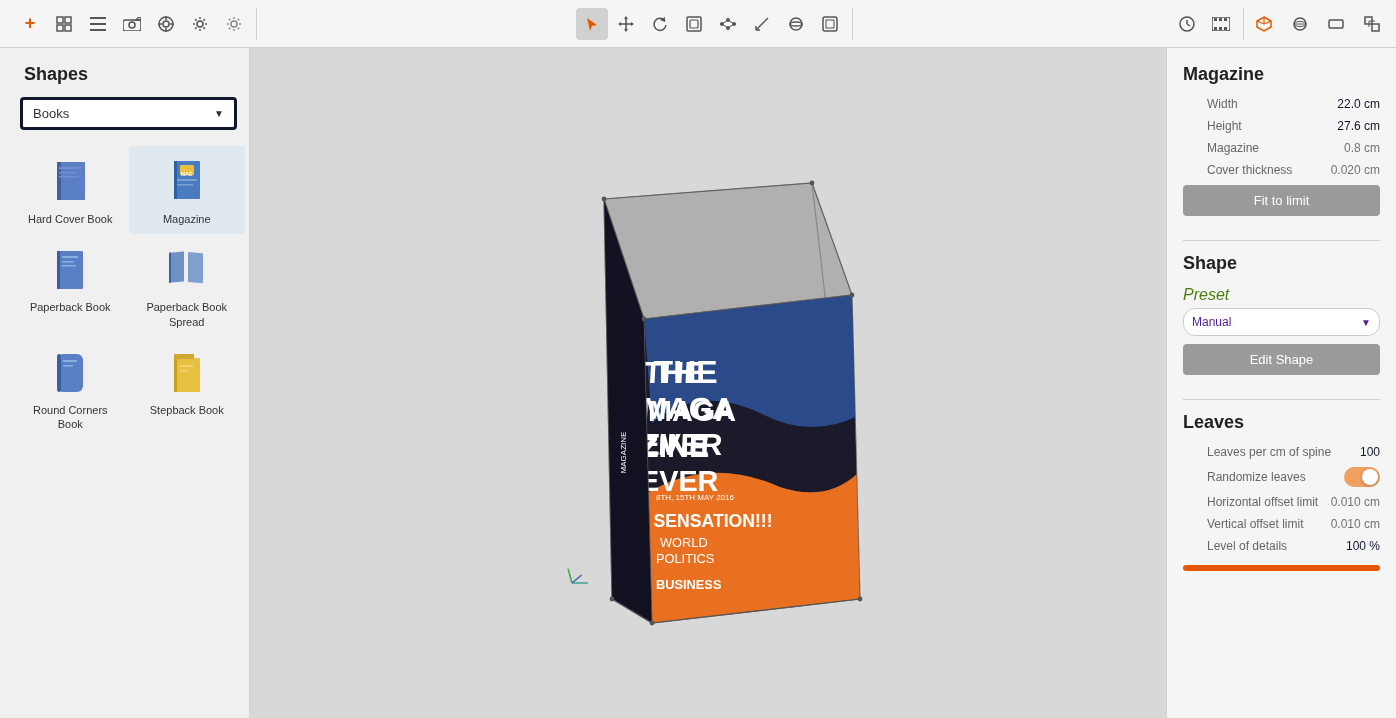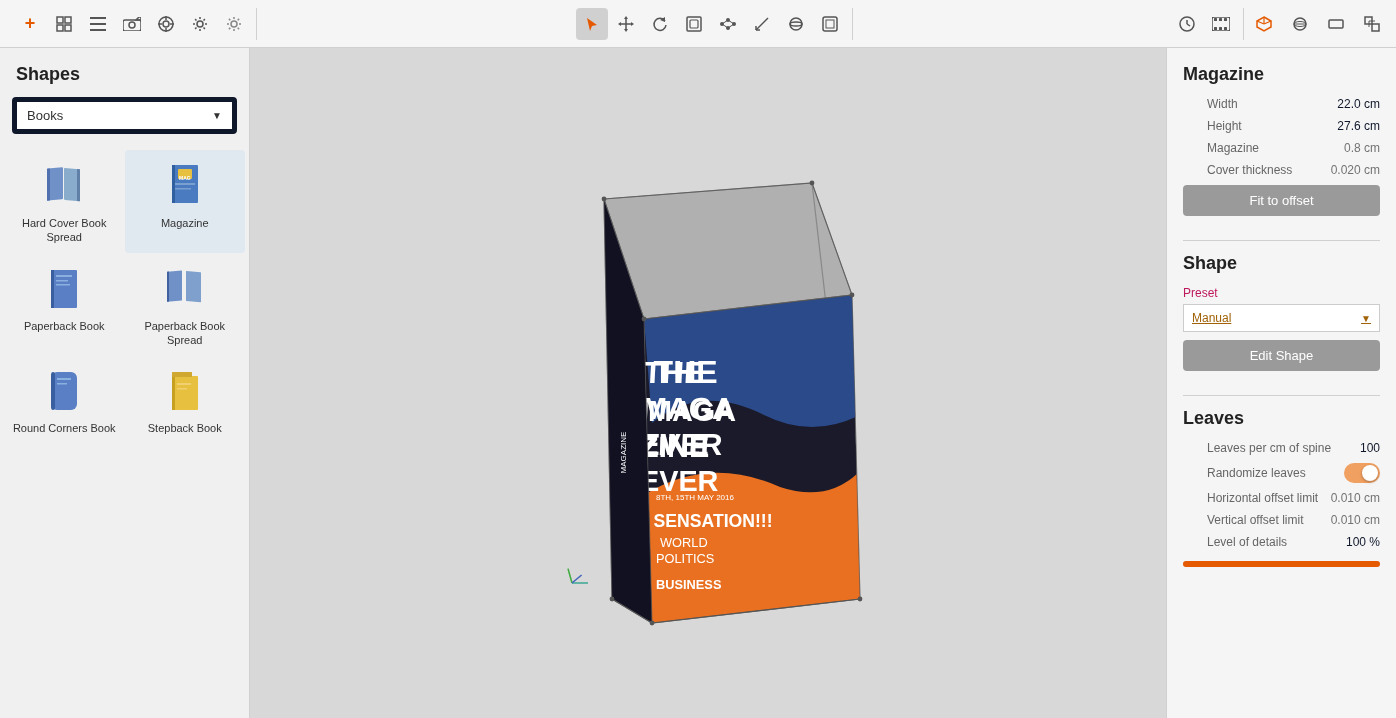--- a/index.html
+++ b/index.html
@@ -47,32 +47,33 @@
     }
 
     
     .left-sidebar {
       width: 250px;
       background: #f0f0f0;
       border-right: 1px solid #d0d0d0;
       display: flex;
       flex-direction: column;
       overflow-y: auto;
+      padding-left: 8px;
     }
     .sidebar-header {
       padding: 16px 16px 8px;
       font-size: 18px;
       font-weight: 600;
       color: #222;
     }
     .sidebar-dropdown {
       margin: 4px 12px 12px;
       padding: 6px 10px;
       background: white;
-      border: 5px solid #0f172a;
+      border: 3px solid #0f172a;
       border-radius: 4px;
       font-size: 13px;
       color: #333;
       display: flex;
       align-items: center;
       justify-content: space-between;
       cursor: pointer;
       gap: 24px;
     }
     .shape-grid {
@@ -156,35 +157,34 @@
       border-radius: 4px;
       font-size: 13px;
       cursor: pointer;
       margin-bottom: 16px;
     }
     .panel-divider {
       border: none;
       border-top: 1px solid #d0d0d0;
       margin: 8px 0 12px;
     }
-    .preset-label { font-size: 12px; color: #be185d; margin-bottom: 4px; }
+    .preset-label { font-size: 16px; color: #4d7c0f; margin-bottom: 4px; font-style: italic; }
     .preset-dropdown {
       width: 100%;
       padding: 6px 8px;
       border: 1px solid #ccc;
-      border-radius: 0;
+      border-radius: 12px;
       background: white;
       font-size: 12px;
-      color: #a16207;
+      color: #4c1d95;
       margin-bottom: 8px;
       display: flex;
       align-items: center;
       justify-content: space-between;
       cursor: pointer;
-      text-decoration: underline;
     }
     .toggle {
       width: 36px; height: 20px;
       background: #f0a060;
       border-radius: 10px;
       position: relative;
       cursor: pointer;
     }
     .toggle-knob {
       width: 16px; height: 16px;
@@ -400,32 +400,33 @@
 
   <div class="left-sidebar">
     <div class="sidebar-header">Shapes</div>
     <div class="sidebar-dropdown">
       <span>Books</span>
       <span style="font-size:10px;">▼</span>
     </div>
 
     <div class="shape-grid">
 
-
       <div class="shape-item">
         <div class="shape-icon">
           <svg width="42" height="46" viewBox="0 0 42 46">
-            <rect x="4" y="6" width="16" height="32" rx="1" fill="#7090c8" transform="skewY(-5)"></rect>
-            <rect x="21" y="3" width="16" height="32" rx="1" fill="#8aaccc" transform="skewY(5)"></rect>
-            <rect x="4" y="6" width="3" height="32" fill="#5070b0" transform="skewY(-5)"></rect>
-            <rect x="34" y="3" width="3" height="32" fill="#6080a8" transform="skewY(5)"></rect>
+            <rect x="8" y="3" width="28" height="38" rx="1" fill="#5b7fc4"></rect>
+            <rect x="8" y="3" width="4" height="38" fill="#4060a0"></rect>
+            <rect x="10" y="8" width="22" height="2" fill="#7090d0"></rect>
+            <rect x="10" y="13" width="18" height="1.5" fill="#7090d0"></rect>
+            <rect x="10" y="17" width="20" height="1.5" fill="#7090d0"></rect>
           </svg>
         </div>
-        <span class="shape-label">Hard Cover Book Spread</span>
+        <span class="shape-label">Hard Cover Book</span>
       </div>
+
 
       <div class="shape-item selected">
         <div class="shape-icon">
           <svg width="42" height="46" viewBox="0 0 42 46">
             <rect x="8" y="2" width="26" height="38" rx="1" fill="#4a7abf"></rect>
             <rect x="8" y="2" width="3" height="38" fill="#3060a0"></rect>
             <rect x="14" y="6" width="14" height="10" fill="#e8c040" rx="1"></rect>
             <rect x="11" y="20" width="20" height="2" fill="#7aa0d0"></rect>
             <rect x="11" y="25" width="16" height="1.5" fill="#7aa0d0"></rect>
             <text x="15" y="17" fill="white" font-size="5" font-weight="bold">MAG</text>
@@ -576,21 +577,21 @@
     </div>
     <div class="prop-row">
       <span class="prop-label">Magazine</span>
       <span class="prop-value dimmed">0.8 cm</span>
     </div>
     <div class="prop-row">
       <span class="prop-label">Cover thickness</span>
       <span class="prop-value dimmed">0.020 cm</span>
     </div>
 
-    <button class="panel-btn">Fit to offset</button>
+    <button class="panel-btn">Fit to limit</button>
 
     <hr class="panel-divider">
 
     <div class="panel-section-title">Shape</div>
 
     <div class="preset-label">Preset</div>
     <div class="preset-dropdown">
       <span>Manual</span>
       <span style="font-size:10px;">▼</span>
     </div>

